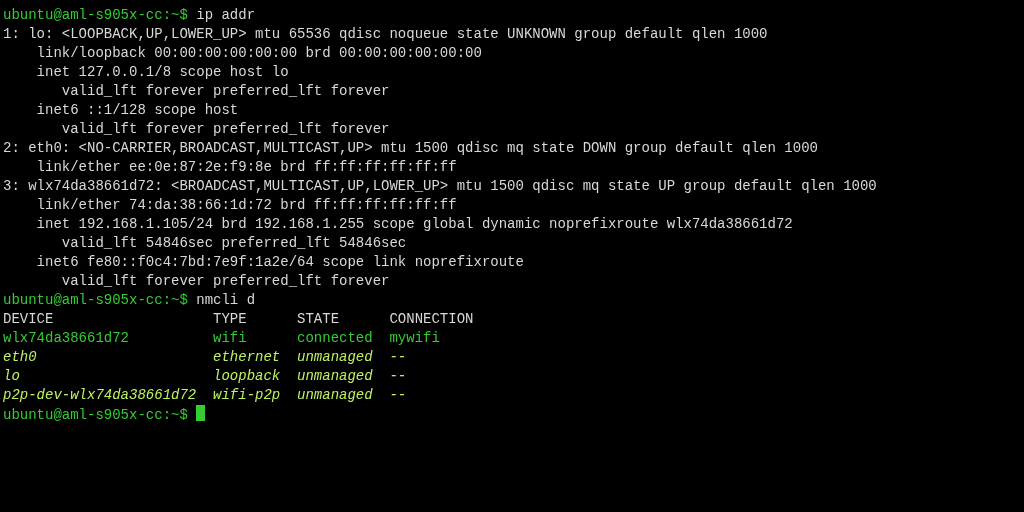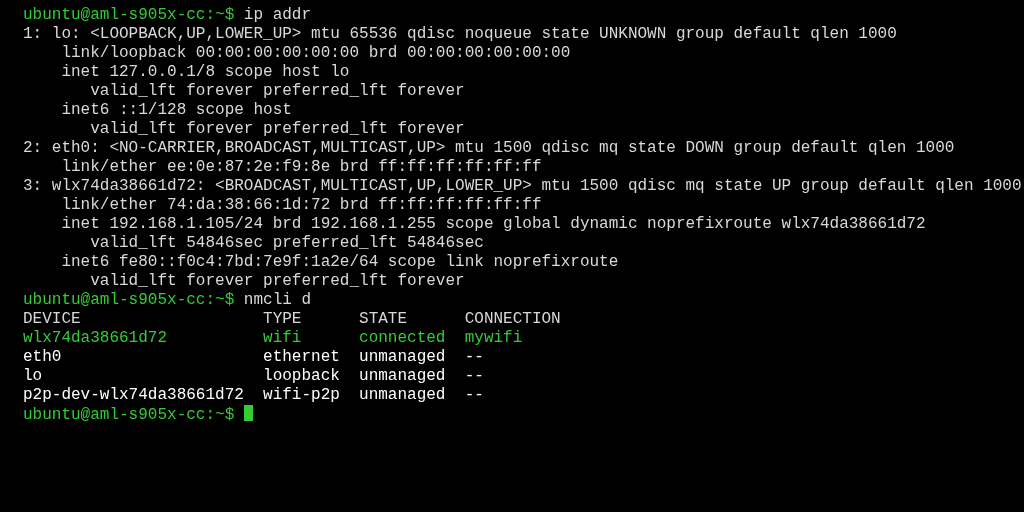--- a/index.html
+++ b/index.html
@@ -5,29 +5,29 @@
   html, body {
     margin: 0;
     padding: 0;
     background: #000;
     width: 1024px;
     height: 512px;
     overflow: hidden;
   }
   .terminal {
     font-family: "Courier New", Courier, monospace;
-    font-size: 16px;
+    font-size: 14px;
     line-height: 19px;
     color: #d8d8d8;
     white-space: pre;
-    padding: 6px 23px;
+    padding: 6px 3px;
     letter-spacing: 0px;
   }
   .green { color: #33cc33; }
-  .dim { color: #ffffff; }
+  .dim { color: #bef264; font-style: italic; }
   .cursor {
     display: inline-block;
     width: 9px;
     height: 16px;
     background: #33cc33;
     vertical-align: -2px;
   }
   .row { display: block; }
 </style>
 </head>

